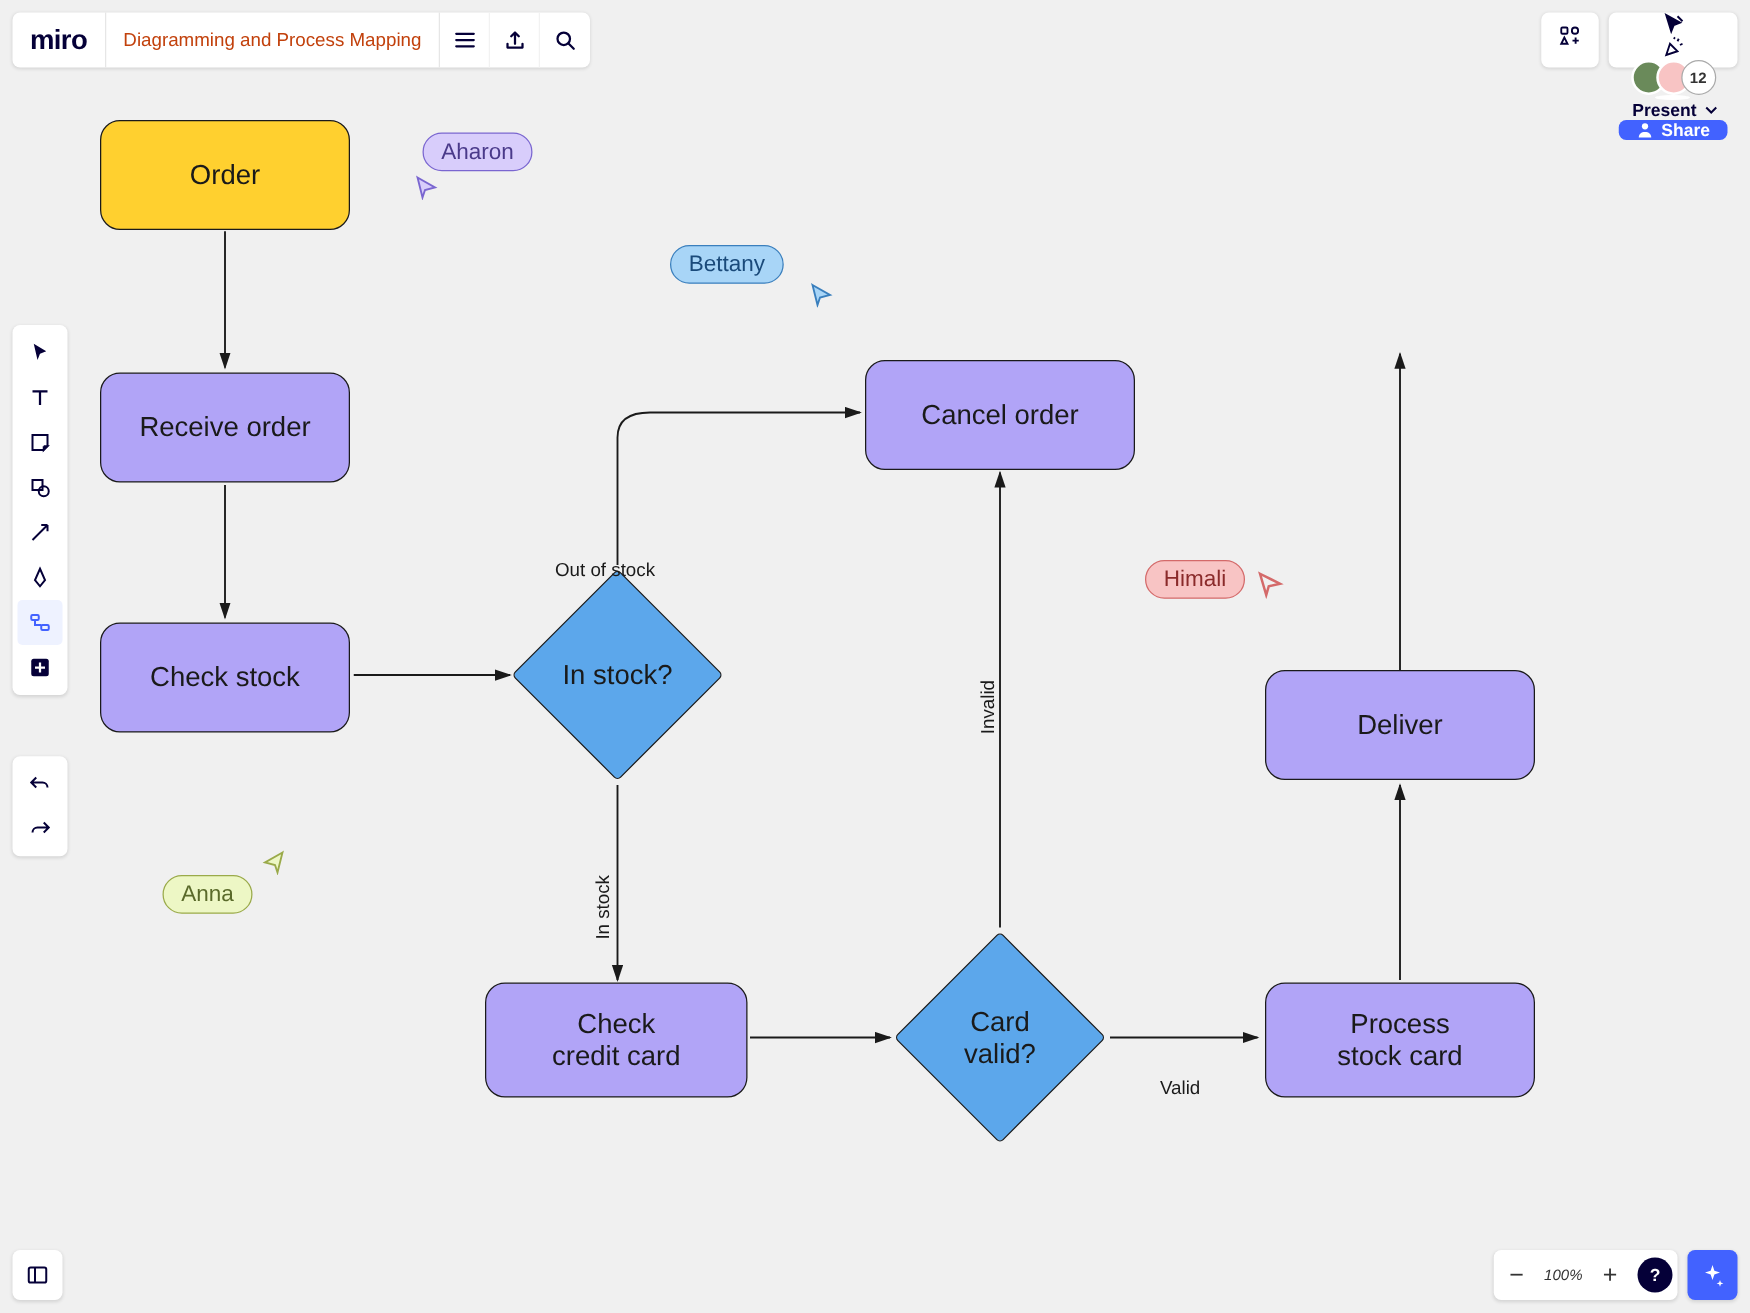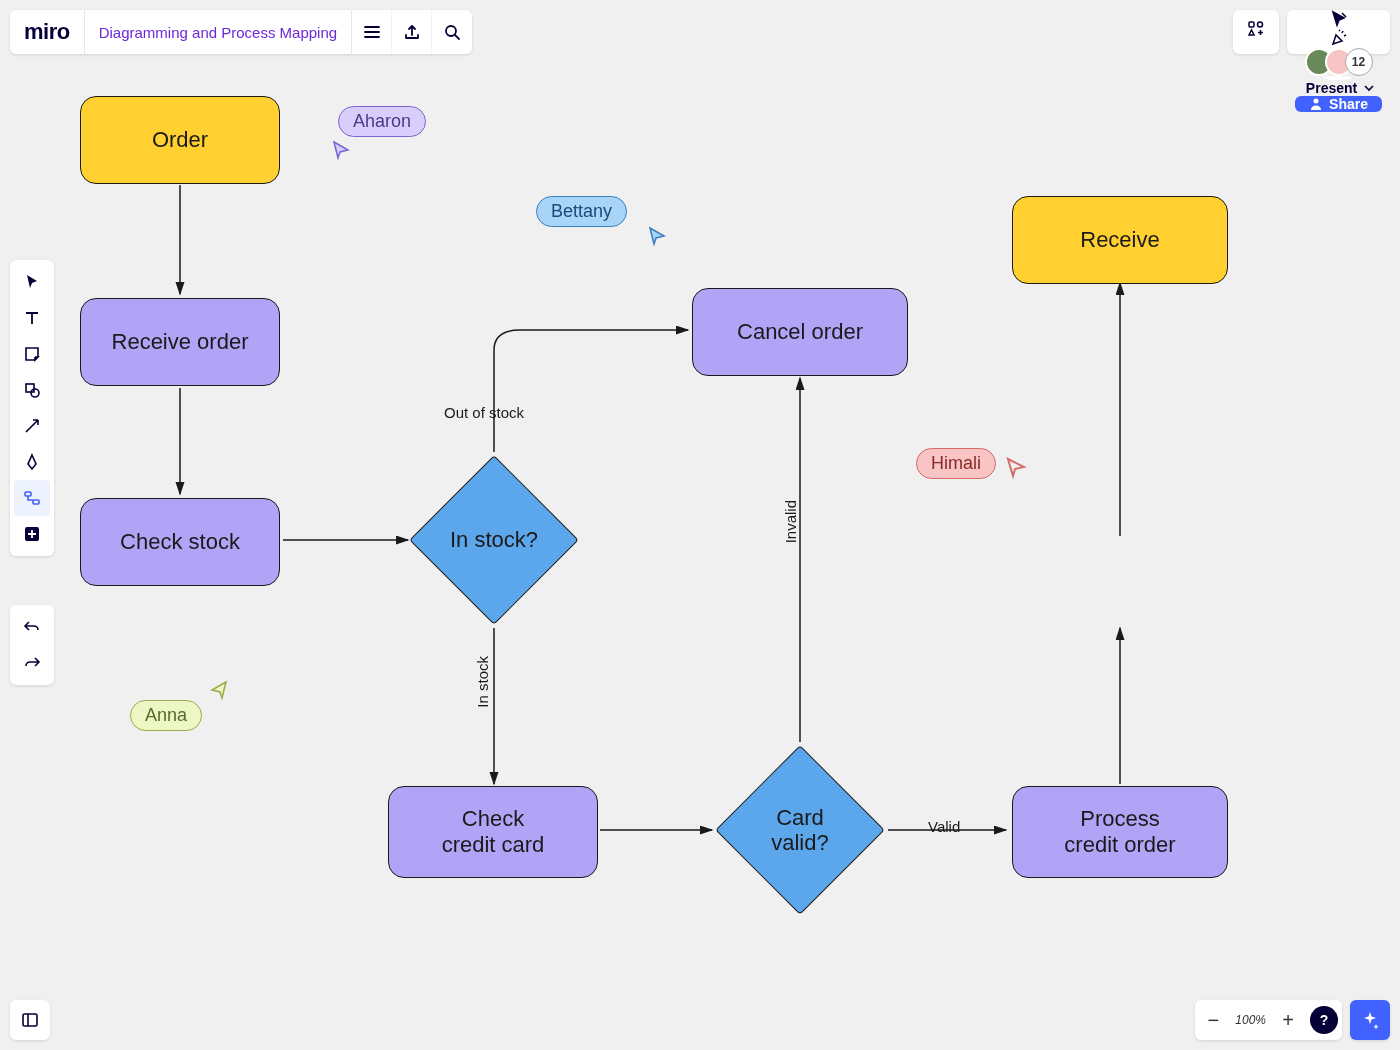--- a/index.html
+++ b/index.html
@@ -19,21 +19,21 @@
     box-shadow: 0 1px 3px rgba(0,0,0,0.12);
     height: 44px;
   }
   .logo {
     font-weight: 900; font-size: 22px; letter-spacing: -0.5px;
     padding: 0 14px; color: #050038;
     border-right: 1px solid #e6e6e6; height: 100%;
     display: flex; align-items: center;
   }
   .board-title {
-    padding: 0 14px; font-size: 15px; color: #6d28d9;
+    padding: 0 14px; font-size: 15px; color: #c2410c;
     border-right: 1px solid #e6e6e6; height: 100%;
     display: flex; align-items: center;
   }
   .topbar .tb-btn {
     width: 40px; height: 100%; display: flex;
     align-items: center; justify-content: center;
     cursor: pointer;
   }
   .topbar .tb-btn:not(:last-child) { border-right: 1px solid #f2f2f2; }
 
@@ -169,20 +169,21 @@
   }
   .cursor-pill {
     border: 1.5px solid; border-radius: 999px;
     padding: 4px 14px;
   }
 
   
   .edge-label {
     position: absolute; font-size: 15px; color: #1a1a1a;
     background: transparent;
+    margin-top: 44px;
   }
   .edge-label.vert { writing-mode: vertical-rl; transform: rotate(180deg); }
 
   svg { display: block; }
 </style>
 </head>
 <body>
 
 <div class="canvas">
   <svg width="1400" height="1050" style="position:absolute;inset:0;">
@@ -237,23 +238,23 @@
   <div class="node purple" style="left:388px;top:786px;width:210px;height:92px;white-space:pre-line;"><span>Check
 credit card</span></div>
 
   <div class="diamond-wrap" style="left:740px;top:770px;width:120px;height:120px;">
     <div class="diamond"></div>
     <div class="diamond-label" style="white-space:pre-line;"><span>Card
 valid?</span></div>
   </div>
 
   <div class="node purple" style="left:1012px;top:786px;width:216px;height:92px;white-space:pre-line;"><span>Process
-credit order</span></div>
-  <div class="node yellow" style="left:1012px;top:196px;width:216px;height:88px;">
-      <span>Receive</span>
+stock card</span></div>
+  <div class="node purple" style="left:1012px;top:536px;width:216px;height:88px;">
+      <span>Deliver</span>
     </div>
 
   <div class="edge-label" style="left:444px;top:404px;">Out of stock</div>
   <div class="edge-label vert" style="left:474px;top:656px;">In stock</div>
   <div class="edge-label vert" style="left:782px;top:500px;">Invalid</div>
   <div class="edge-label" style="left:928px;top:818px;">Valid</div>
 
   <div class="cursor-tag" style="left:338px;top:106px;">
     <svg width="20" height="20" style="position:absolute;left:-6px;top:34px;">
         <path d="M2 2 L16 10 L8 12 L6 18 Z" fill="#d8cdfb" stroke="#7a66d0" stroke-width="1.5"></path>

